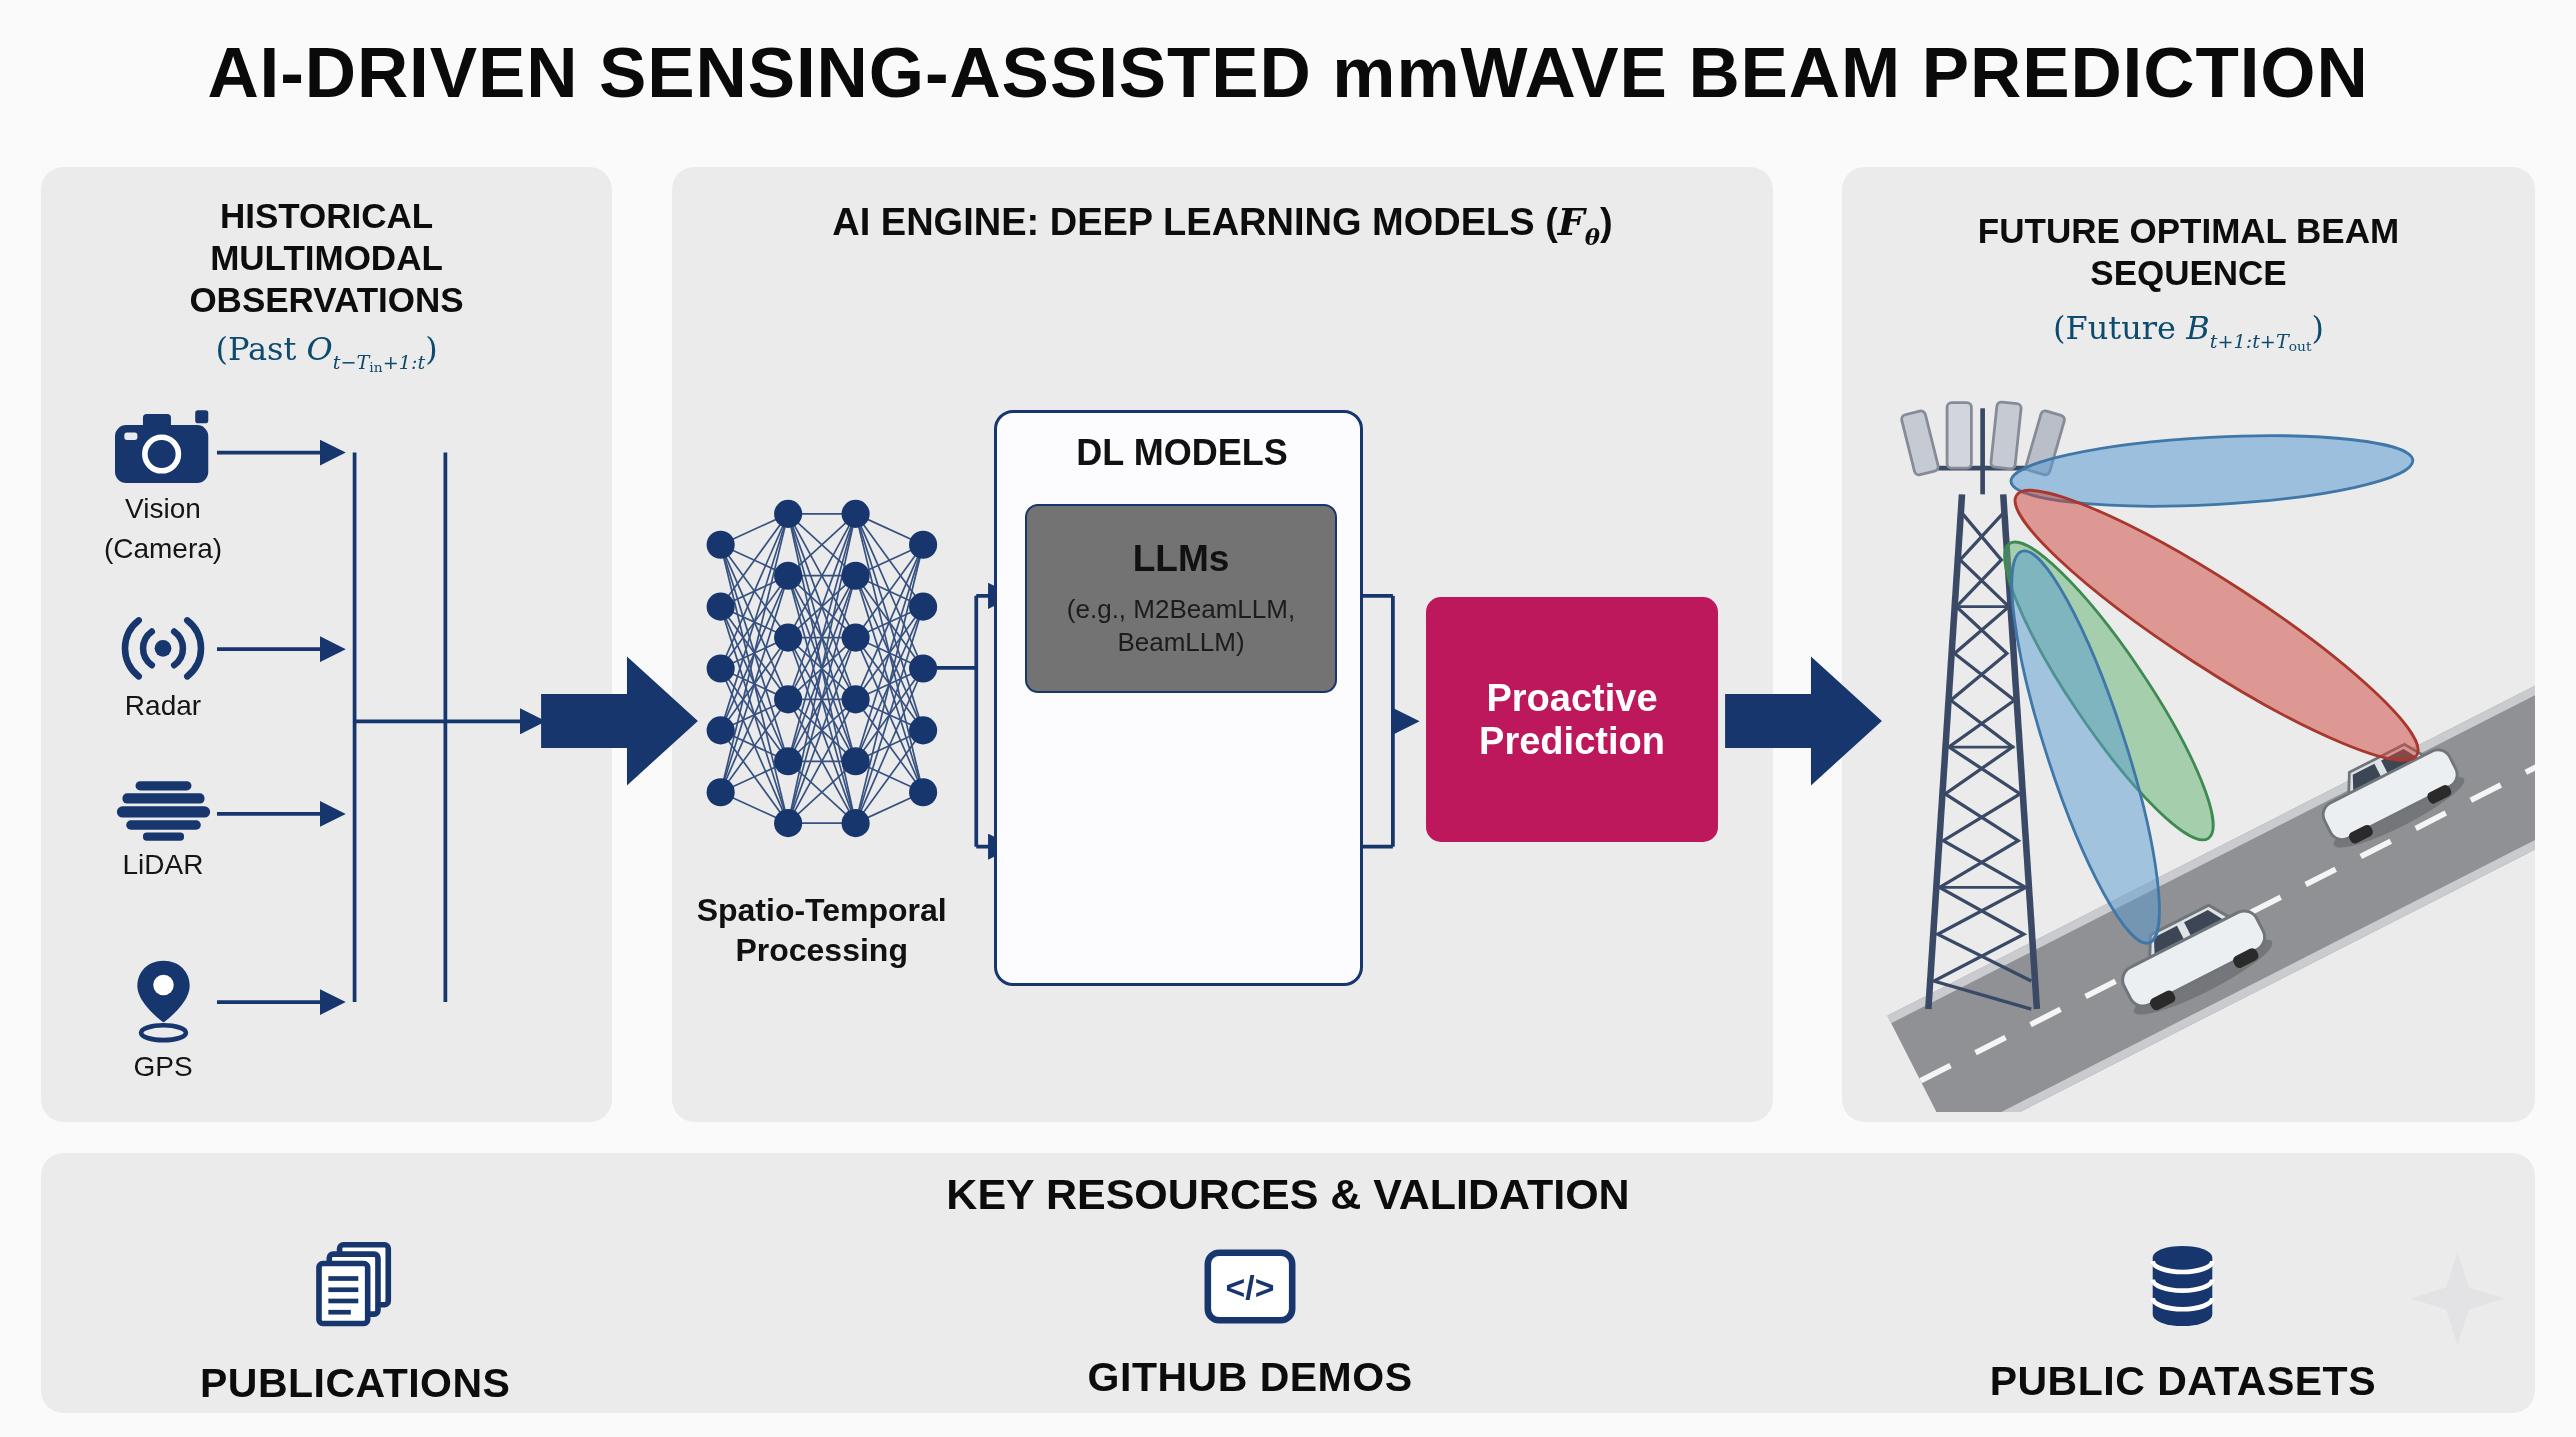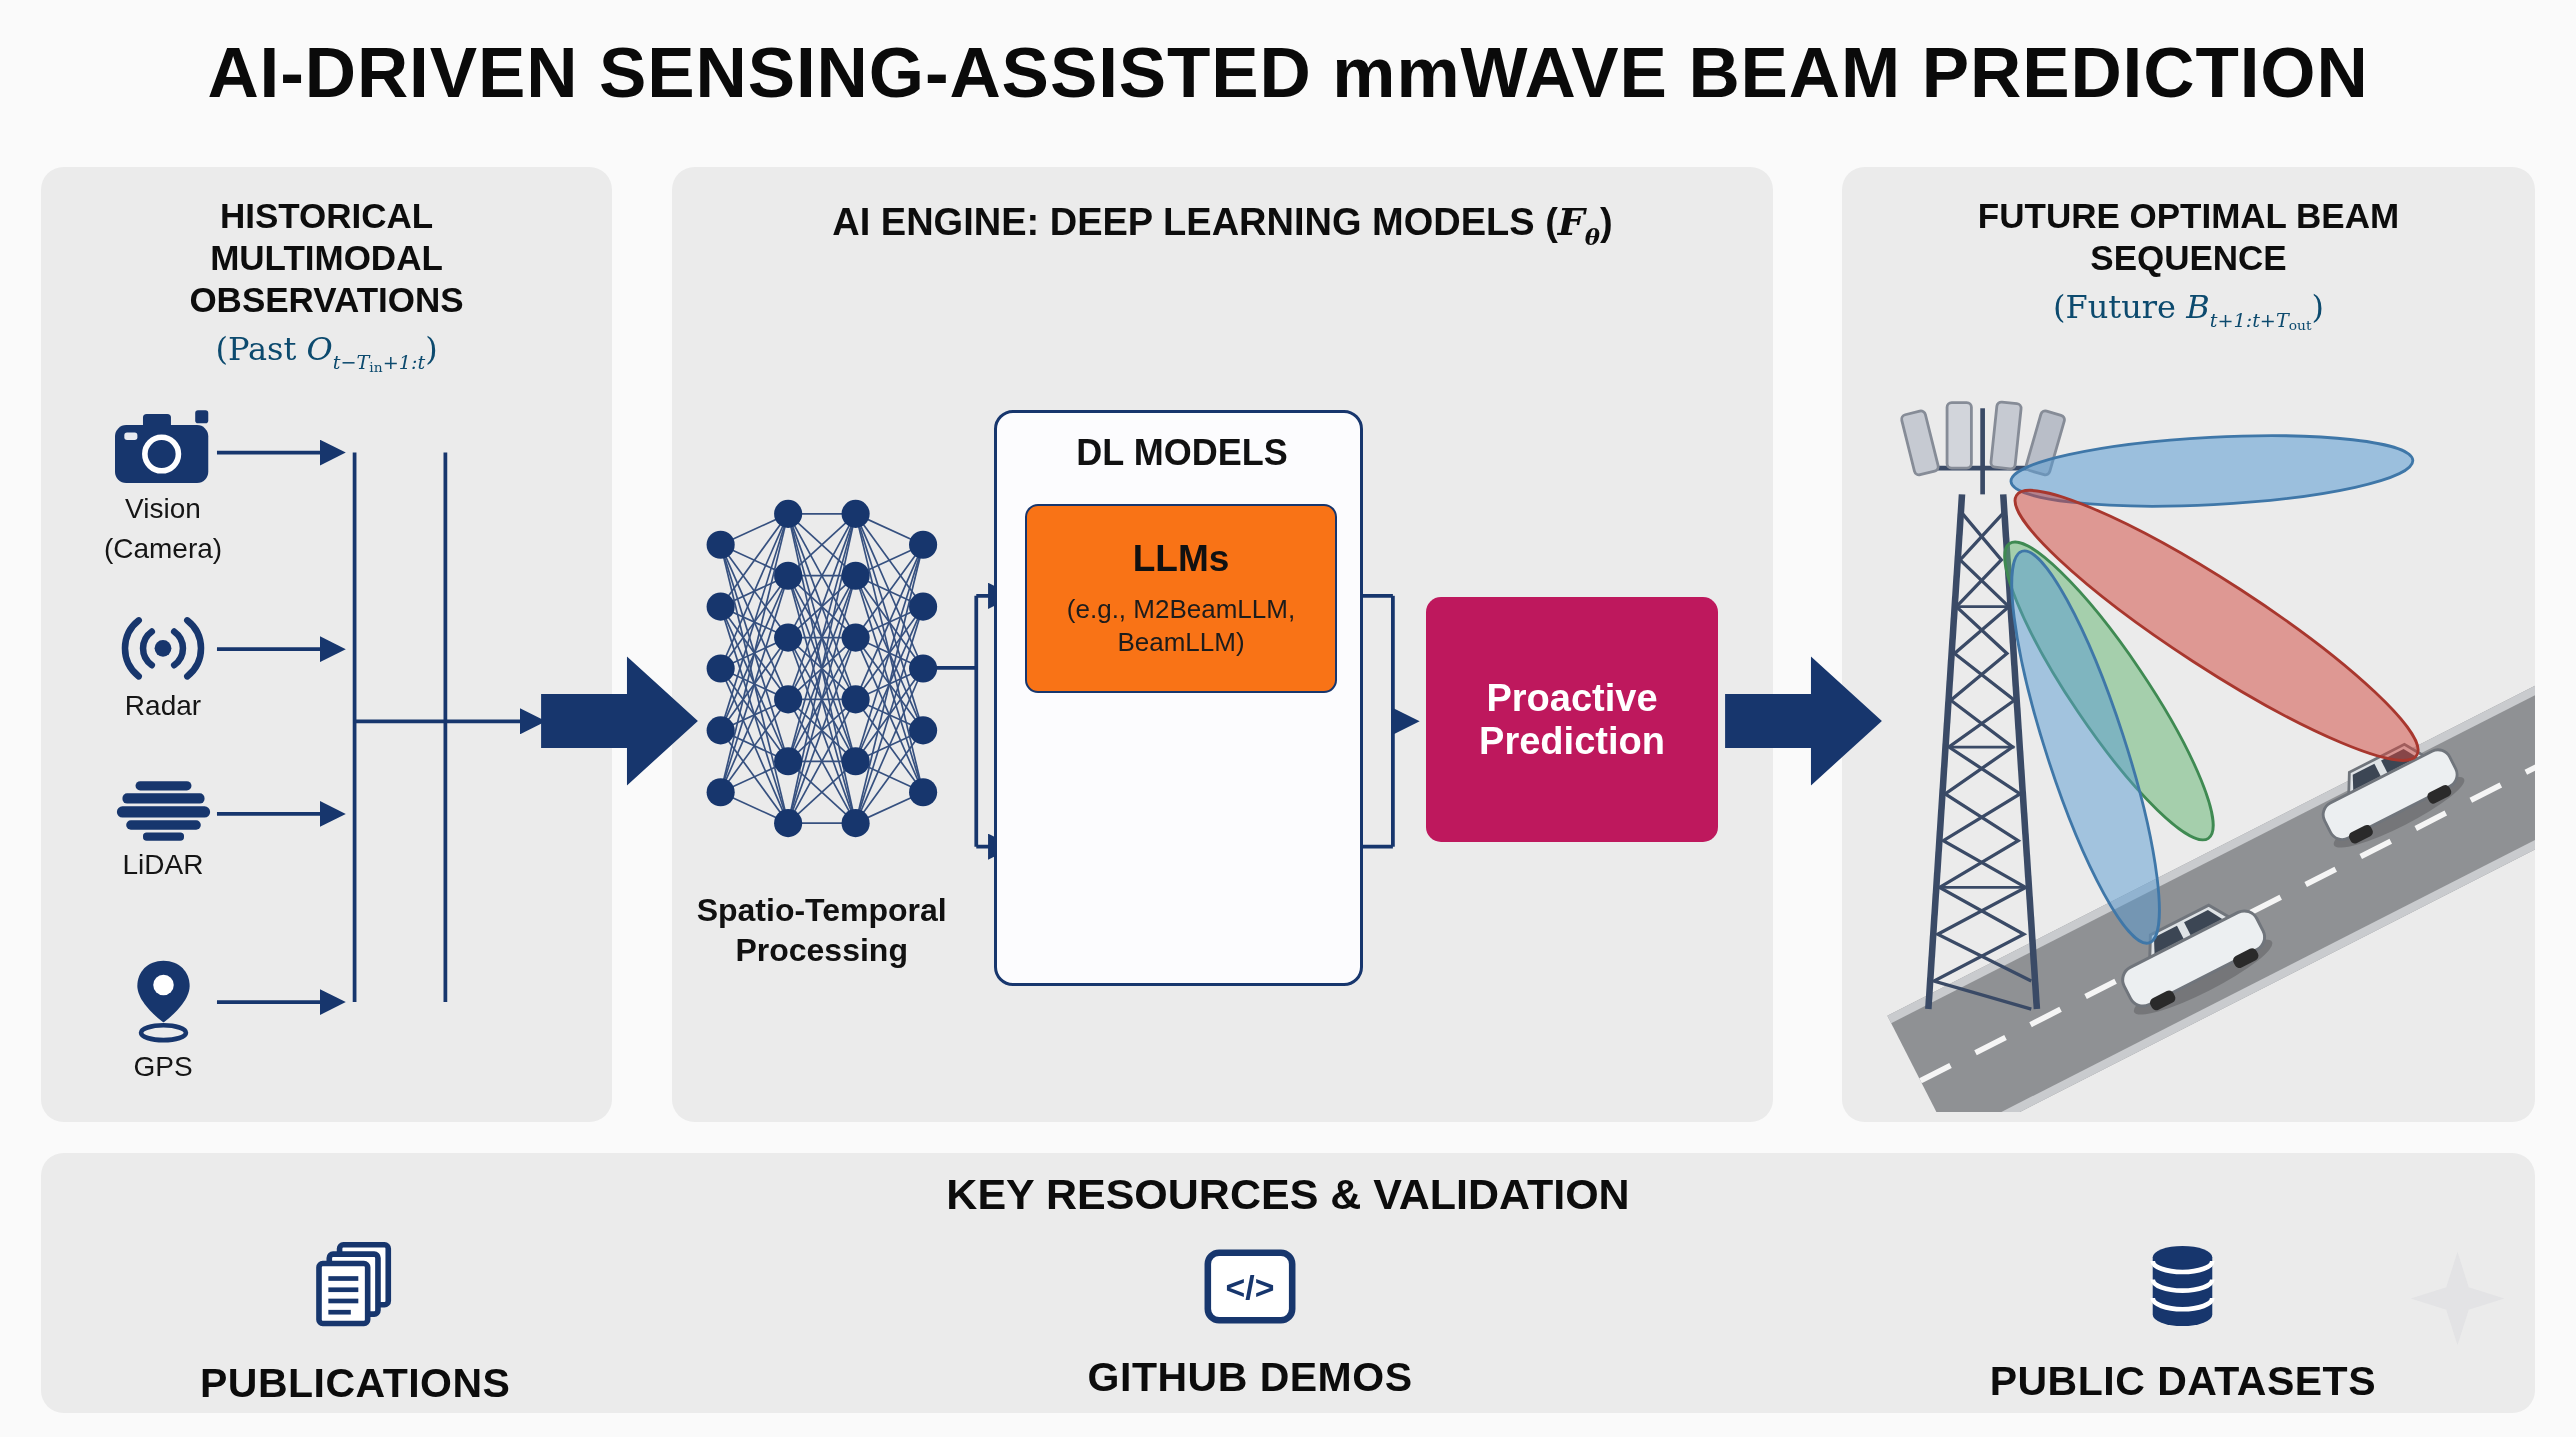--- a/index.html
+++ b/index.html
@@ -48,21 +48,21 @@
     position: absolute; left: 4.7px; top: 723px; width: 290px;
     font-size: 32px; font-weight: 800; text-align: center; line-height: 1.25;
   }
   #dl-box {
     position: absolute; left: 322px; top: 243px; width: 369px; height: 576px;
     border: 3.7px solid #17366d; border-radius: 19px; background: #fcfcfe; padding-left: 7px;
   }
   .dl-title { margin-top: 19px; text-align: center; font-size: 36px; font-weight: 800; }
   .model-box {
     position: absolute; left: 28px; width: 312px;
-    background: #f97316; border: 2.8px solid #17366d; border-radius: 13px;
+    background: #737373; border: 2.8px solid #17366d; border-radius: 13px;
     display: flex; flex-direction: column; align-items: center; justify-content: center;
     gap: 14px; text-align: center;
   }
   #llms-box { top: 91px; height: 189px; }
   #generative-box { top: 329px; height: 213px; }
   .model-title { font-size: 37px; font-weight: 800; line-height: 1.1; }
   .model-caption { font-size: 26px; color: #1c1c1c; line-height: 1.25; }
   #generative-box .model-title { max-width: 229px; font-size: 36px; }
   #generative-box .model-caption { max-width: 201px; }
   #llms-box .model-caption { max-width: 281px; }
@@ -329,21 +329,21 @@
     </div>
   </div>
 
   <div id="prediction-box">
     <div class="pred-title">Proactive Prediction</div>
   </div>
 </section>
 
 <section id="future-panel" class="panel">
   <div class="fp-head">
-    <h2 class="panel-heading" style="max-width:487px;margin:0 auto;">FUTURE OPTIMAL BEAM SEQUENCE</h2>
+    <h2 class="panel-heading" style="max-width:487px;margin:15px auto;">FUTURE OPTIMAL BEAM SEQUENCE</h2>
     <div class="panel-subtitle math"><span>(Future </span><span class="math-var">B</span><span class="msub"><span class="math-var">t+1:t+T</span><span class="msubsub">out</span></span><span>)</span></div>
   </div>
 
   <svg id="beam-illustration" width="693" height="758" viewBox="0 0 740 810">
 
     <g transform="translate(440 595) rotate(-27)">
       <rect x="-400" y="-78" width="880" height="156" fill="#8f9194"></rect>
       <rect x="-400" y="-78" width="880" height="9" fill="#c9cbce"></rect>
       <rect x="-400" y="69" width="880" height="9" fill="#c9cbce"></rect>
       <line x1="-400" y1="0" x2="480" y2="0" stroke="#f5f5f5" stroke-width="6" stroke-dasharray="36 30"></line>

